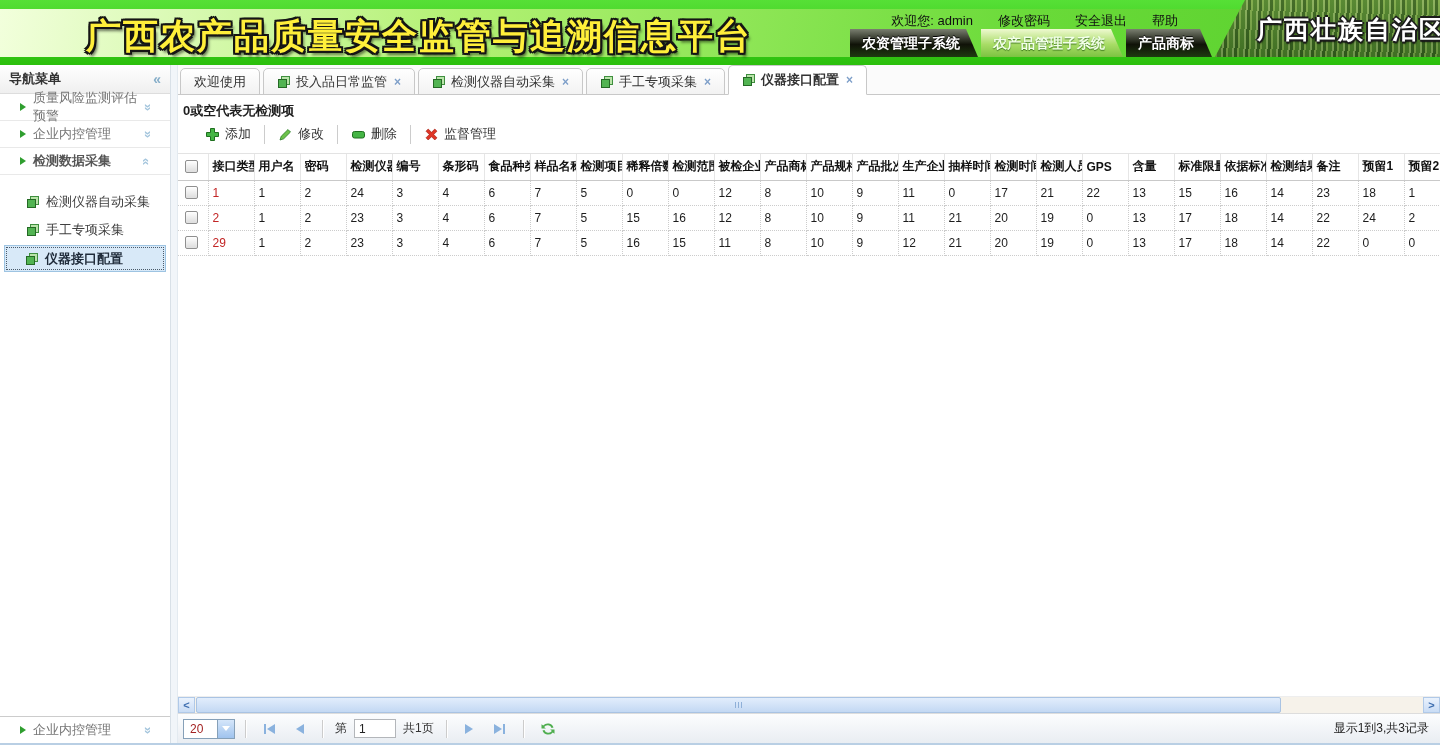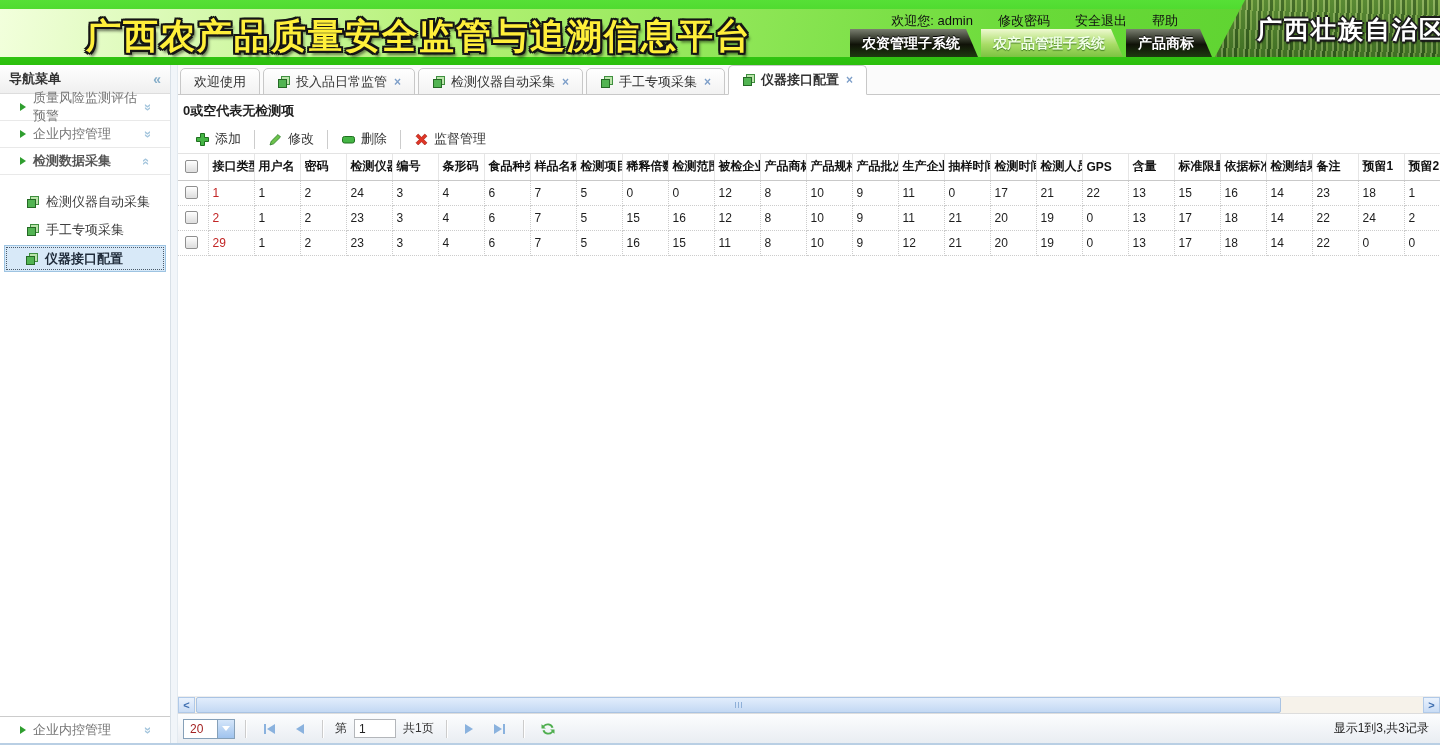--- a/index.html
+++ b/index.html
@@ -56,21 +56,21 @@
 
 .content{flex:1;min-width:0;display:flex;flex-direction:column;background:#fff}
 .tabstrip{height:30px;background:#fbfbfb;border-bottom:1px solid #c8c8c8;display:flex;align-items:flex-end;
   padding-left:2px;gap:3px}
 .tab{position:relative;top:1px;height:27px;display:flex;align-items:center;gap:5px;padding:0 13px;
   font-size:13px;color:#333;background:linear-gradient(#fff,#f2f2f2);border:1px solid #c8c8c8;
   border-bottom:1px solid #c8c8c8;border-radius:5px 5px 0 0;cursor:pointer;white-space:nowrap}
 .tab.active{height:30px;background:#fff;border-bottom:1px solid #fff;font-weight:bold}
 .tab .x{color:#7e9fc9;font-weight:bold;font-size:12px;margin-left:2px;cursor:pointer}
 .hint{padding:7px 5px 5px;font-size:13px;font-weight:bold;color:#1e1e1e}
-.toolbar{height:29px;display:flex;align-items:center;padding-left:8px;border-bottom:1px solid #e3e3e3;background:#fff}
+.toolbar{height:29px;display:flex;align-items:flex-start;padding-left:18px;border-bottom:1px solid #e3e3e3;background:#fff}
 .tb-btn{display:flex;align-items:center;gap:5px;padding:0 9px;font-size:13px;color:#333;cursor:pointer;white-space:nowrap}
 .tb-sep{width:1px;height:19px;background:#ccc;box-shadow:1px 0 0 #fff;margin:0 4px}
 
 
 .grid-wrap{flex:1;overflow:hidden}
 table{border-collapse:collapse;table-layout:fixed;width:1272px;font-size:12px}
 th{height:26px;font-weight:bold;color:#111;text-align:left;padding:0 2px 0 4px;
   border-right:1px solid #e6e6e6;border-bottom:1px solid #c9c9c9;white-space:nowrap;overflow:hidden;background:#fff}
 td{height:25px;color:#1c1c1c;padding:0 2px 0 4px;border-right:1px dotted #ccc;border-bottom:1px dotted #ccc;
   white-space:nowrap;overflow:hidden}

